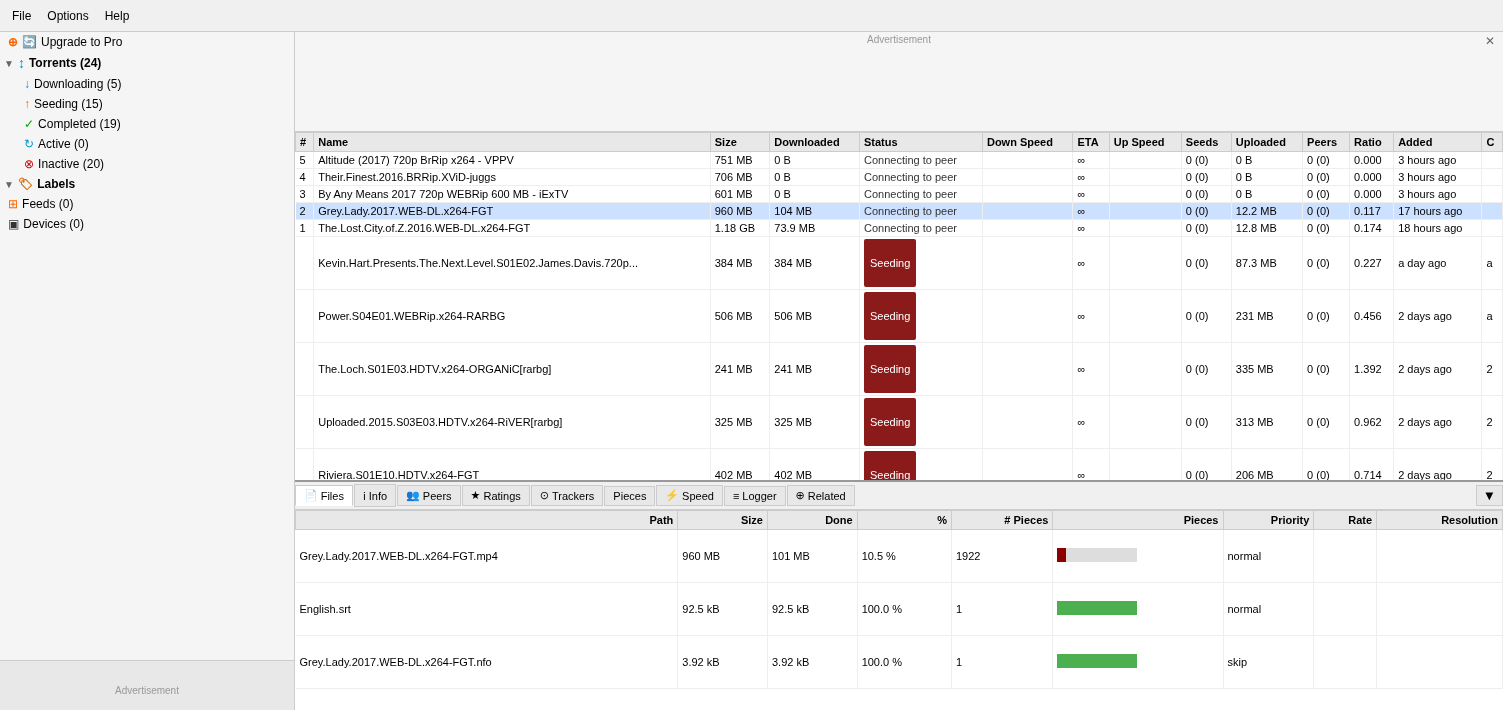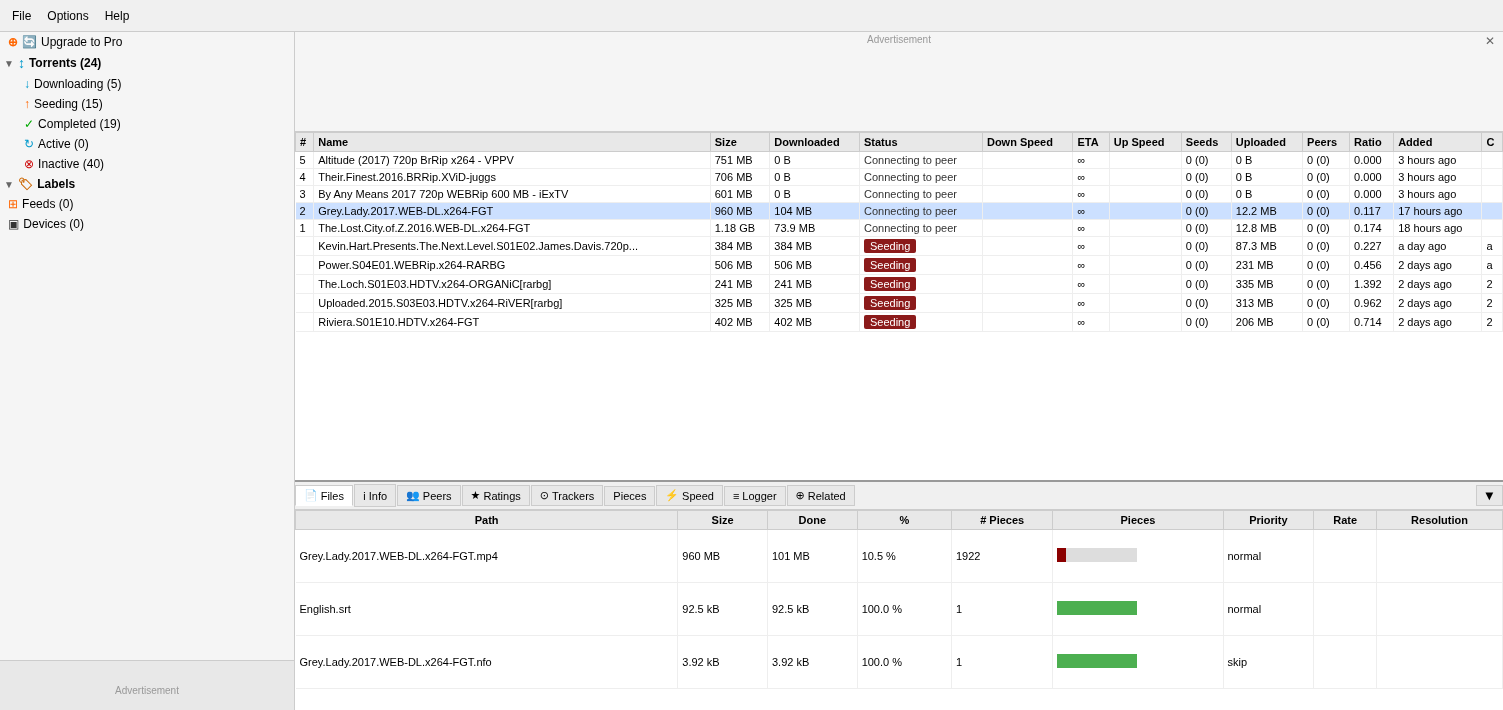--- a/index.html
+++ b/index.html
@@ -39,34 +39,34 @@
     .torrent-area { flex: 1; display: flex; flex-direction: column; overflow: hidden; }
 
     
     .table-container { flex: 1; overflow: auto; background: white; }
     table { width: 100%; border-collapse: collapse; font-size: 11px; }
     thead th { background: #e8e8e8; border: 1px solid #ccc; padding: 3px 4px; text-align: left; position: sticky; top: 0; white-space: nowrap; cursor: pointer; }
     tbody tr { border-bottom: 1px solid #eee; }
     tbody tr.selected { background: #cce0ff; }
     td { padding: 2px 4px; border-right: 1px solid #eee; white-space: nowrap; overflow: hidden; text-overflow: ellipsis; max-width: 200px; }
     .td-name { max-width: 340px; }
-    .status-seeding { background: #8b1a1a; color: white; padding: 1px 6px; border-radius: 2px; display: inline-block; }
+    .status-seeding { background: #8b1a1a; color: white; padding: 18px 6px; border-radius: 2px; display: inline-block; }
     .status-connecting { color: #333; }
 
     
     .details-panel { height: 240px; display: flex; flex-direction: column; border-top: 2px solid #999; }
     .details-tabs { display: flex; background: #f0f0f0; border-bottom: 1px solid #ccc; align-items: center; padding: 2px 0; gap: 1px; }
     .tab-btn { padding: 3px 8px; border: 1px solid #ccc; background: #e8e8e8; cursor: pointer; font-size: 11px; display: flex; align-items: center; gap: 3px; white-space: nowrap; }
     .tab-btn.active { background: white; border-bottom: 1px solid white; }
     .tab-expand { margin-left: auto; padding: 2px 6px; border: 1px solid #ccc; background: #e8e8e8; cursor: pointer; }
 
     
     .files-container { flex: 1; overflow: auto; background: white; }
     .files-table { width: 100%; border-collapse: collapse; font-size: 11px; }
-    .files-table thead th { background: #e8e8e8; border: 1px solid #ccc; padding: 3px 4px; text-align: center; position: sticky; top: 0; cursor: pointer; }
+    .files-table thead th { background: #e8e8e8; border: 1px solid #ccc; padding: 3px 4px; text-align: right; position: sticky; top: 0; cursor: pointer; }
     .files-table td { padding: 18px 4px; border-right: 1px solid #eee; white-space: nowrap; }
     .progress-bar-container { width: 80px; height: 14px; background: #ddd; display: inline-block; }
     .progress-bar-fill { height: 100%; background: #4caf50; }
     .progress-bar-fill.low { background: #8b0000; }
 
     
     ::-webkit-scrollbar { width: 8px; height: 8px; }
     ::-webkit-scrollbar-track { background: #f0f0f0; }
     ::-webkit-scrollbar-thumb { background: #bbb; border-radius: 2px; }
   </style>
@@ -111,21 +111,21 @@
         <span>Completed (19)</span>
       </div>
 
       <div class="sidebar-child">
         <span style="color:#0099cc;">↻</span>
         <span>Active (0)</span>
       </div>
 
       <div class="sidebar-child">
         <span style="color:#cc0000;">⊗</span>
-        <span>Inactive (40)</span>
+        <span>Inactive (20)</span>
       </div>
 
       <div class="sidebar-section">
         <span class="expand-icon">▼</span>
         <span style="color:#cc6600;">🏷</span>
         <span>Labels</span>
       </div>
 
 
       <div class="sidebar-item">

